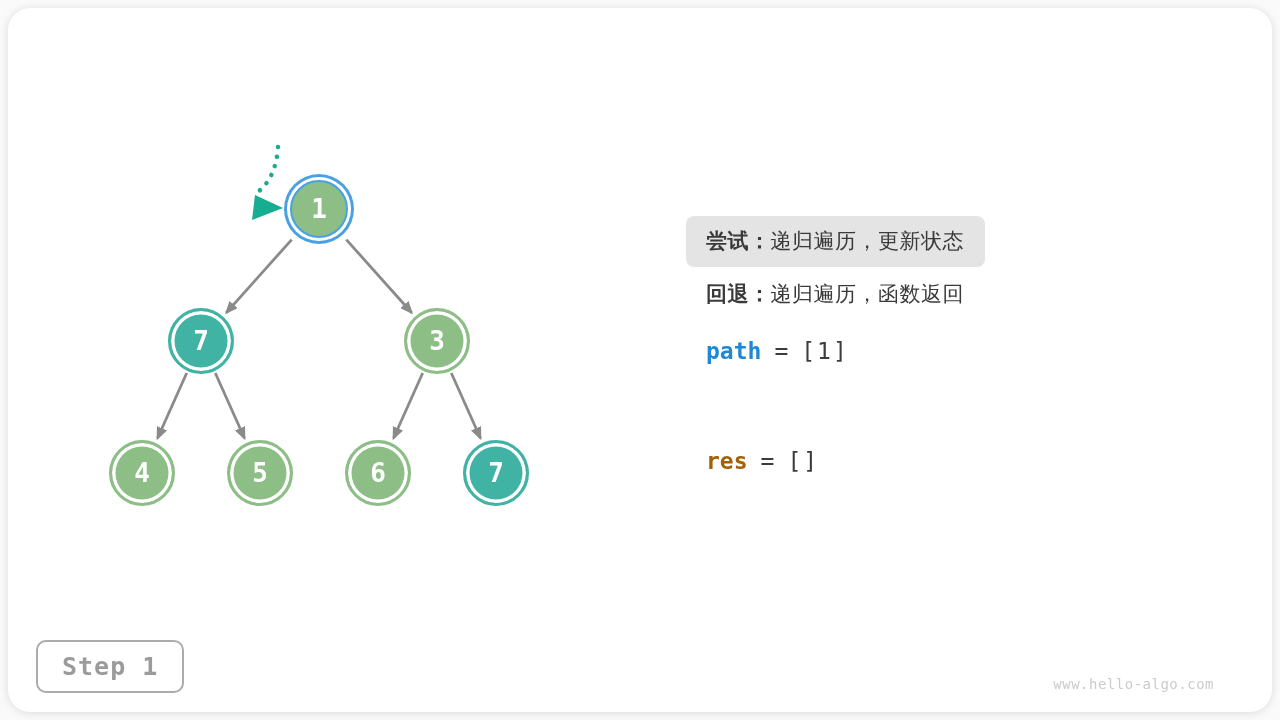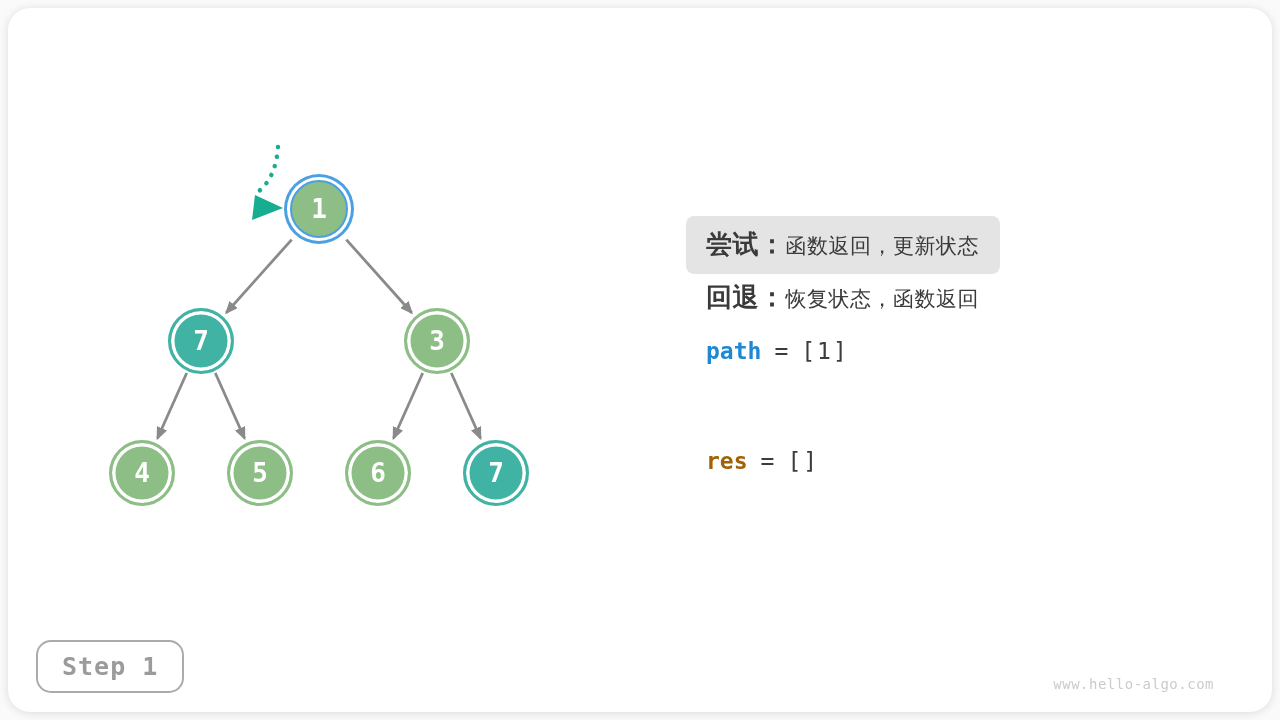--- a/index.html
+++ b/index.html
@@ -12,31 +12,31 @@
     display:flex;align-items:center;justify-content:center;color:#fff;
     font:700 26px "DejaVu Sans Mono",monospace;transform:translate(-50%,-50%);}
   .node.green{background:var(--green);border:3px solid var(--green);box-shadow:inset 0 0 0 3.5px #fff;}
   .node.teal{background:var(--teal);border:3px solid var(--teal);box-shadow:inset 0 0 0 3.5px #fff;}
   .node.active{width:58px;height:58px;border:2.5px solid var(--active_ring);background:var(--green);
     box-shadow:0 0 0 3px #fff,0 0 0 6px var(--active_ring);}
   
   .legend-try{position:absolute;left:678px;top:208px;background:var(--highlight_bg);
     border-radius:8px;padding:11px 21px 12px 20px;}
   .cn{font-size:21px;color:var(--cn_text);letter-spacing:.5px;}
-  .cn-b{font-size:26px;color:var(--cn_text);font-weight:700;letter-spacing:.5px;}
+  .cn-b{font-size:21px;color:var(--cn_text);font-weight:700;letter-spacing:.5px;}
   .legend-back{position:absolute;left:698px;top:272px;}
   .varline{position:absolute;left:698px;font-family:"DejaVu Sans Mono",monospace;font-size:23px;}
   .var-path{top:330px;}
   .var-res{top:440px;}
   .vname{font-weight:700;margin-right:13px;}
   .veq{color:var(--code_text);margin-right:13px;}
   .vval{color:var(--code_text);letter-spacing:2px;}
   
   .step-badge{position:absolute;left:28px;top:632px;border:2px solid var(--step_border);
-    border-radius:15px;background:#fff;padding:10px 24px;
+    border-radius:10px;background:#fff;padding:10px 24px;
     font:700 25px "DejaVu Sans Mono",monospace;color:var(--step_text);letter-spacing:1px;}
   .watermark{position:absolute;right:58px;bottom:20px;
     font:14px "DejaVu Sans Mono",monospace;color:var(--watermark_c);letter-spacing:.5px;margin-left:7px;}
 </style>
 </head>
 <body>
 
 <div class="card">
 
   <svg class="tree-layer" id="edges-svg" viewBox="0 0 640 560">
@@ -64,24 +64,24 @@
       <div class="node green active" style="left: 311px; top: 201px;">1</div>
       <div class="node teal" style="left: 193px; top: 333px;">7</div>
       <div class="node green" style="left: 429px; top: 333px;">3</div>
       <div class="node green" style="left: 134px; top: 465px;">4</div>
       <div class="node green" style="left: 252px; top: 465px;">5</div>
       <div class="node green" style="left: 370px; top: 465px;">6</div>
       <div class="node teal" style="left: 488px; top: 465px;">7</div>
     </div>
 
   <div class="legend-try">
-    <span class="cn-b">尝试：</span><span class="cn">函数返回，更新状态</span>
+    <span class="cn-b">尝试：</span><span class="cn">递归遍历，更新状态</span>
   </div>
   <div class="legend-back">
-    <span class="cn-b">回退：</span><span class="cn">恢复状态，函数返回</span>
+    <span class="cn-b">回退：</span><span class="cn">递归遍历，函数返回</span>
   </div>
 
   <div class="varline var-path">
     <span class="vname" id="path-name" style="color: rgb(30, 136, 212);">path</span><span class="veq">=</span><span class="vval">[1]</span>
   </div>
   <div class="varline var-res">
     <span class="vname" id="res-name" style="color: #a16207;">res</span><span class="veq">=</span><span class="vval">[]</span>
   </div>
 
   <div class="step-badge">Step 1</div>

